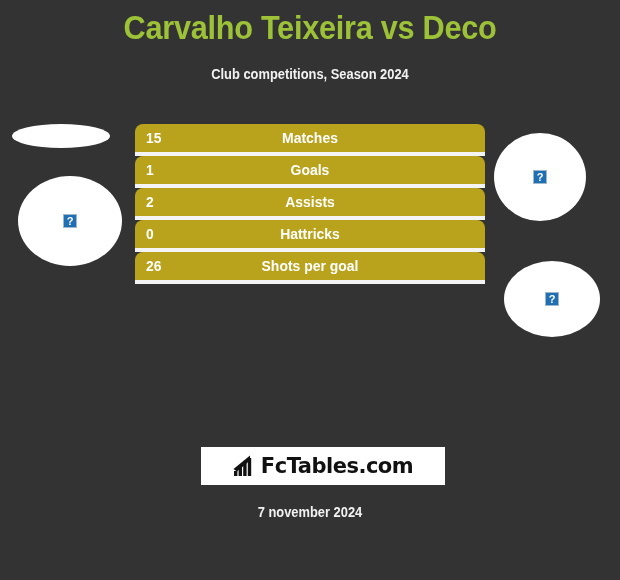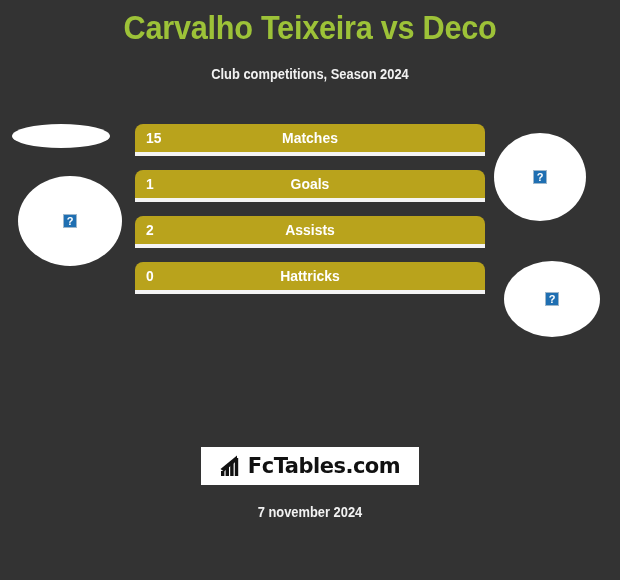--- a/index.html
+++ b/index.html
@@ -103,21 +103,21 @@
 
   
   .stats {
     position: absolute;
     left: 135px;
     top: 124px;
     width: 350px;
   }
   .stat-row {
     position: relative;
-    height: 46px;
+    height: 32px;
   }
   .stat-bar {
     position: relative;
     height: 28px;
     background: #b9a31c;
     border-radius: 8px 8px 0 0;
     box-shadow: 0 4px 0 0 #f4f4f4;
     display: flex;
     align-items: center;
   }
@@ -145,21 +145,21 @@
     font-family: "Liberation Sans Narrow", "Liberation Sans", sans-serif;
     transform: scaleX(0.93);
     white-space: nowrap;
   }
 
   
   .logo-box {
     position: absolute;
     left: 201px;
     top: 447px;
-    width: 218px;
+    width: 244px;
     height: 38px;
     background: #ffffff;
     display: flex;
     align-items: center;
     justify-content: center;
     gap: 4px;
   }
   .logo-icon {
     width: 24px;
     height: 22px;
@@ -240,20 +240,26 @@
   </div>
 
   <div class="stat-row">
     <div class="stat-bar">
       <span class="stat-value">0</span>
       <span class="stat-label">Hattricks</span>
     </div>
   </div>
 
 
+  <div class="stat-row">
+    <div class="stat-bar">
+      <span class="stat-value">26</span>
+      <span class="stat-label">Shots per goal</span>
+    </div>
+  </div>
 
 
 </div>
 
 <div class="logo-box">
   <svg class="logo-icon" viewBox="0 0 24 22">
     <rect x="1" y="16" width="3.4" height="5" fill="#111111"></rect>
     <rect x="5.6" y="12" width="3.4" height="9" fill="#111111"></rect>
     <rect x="10.2" y="8" width="3.4" height="13" fill="#111111"></rect>
     <rect x="14.8" y="3" width="3.4" height="18" fill="#111111"></rect>

